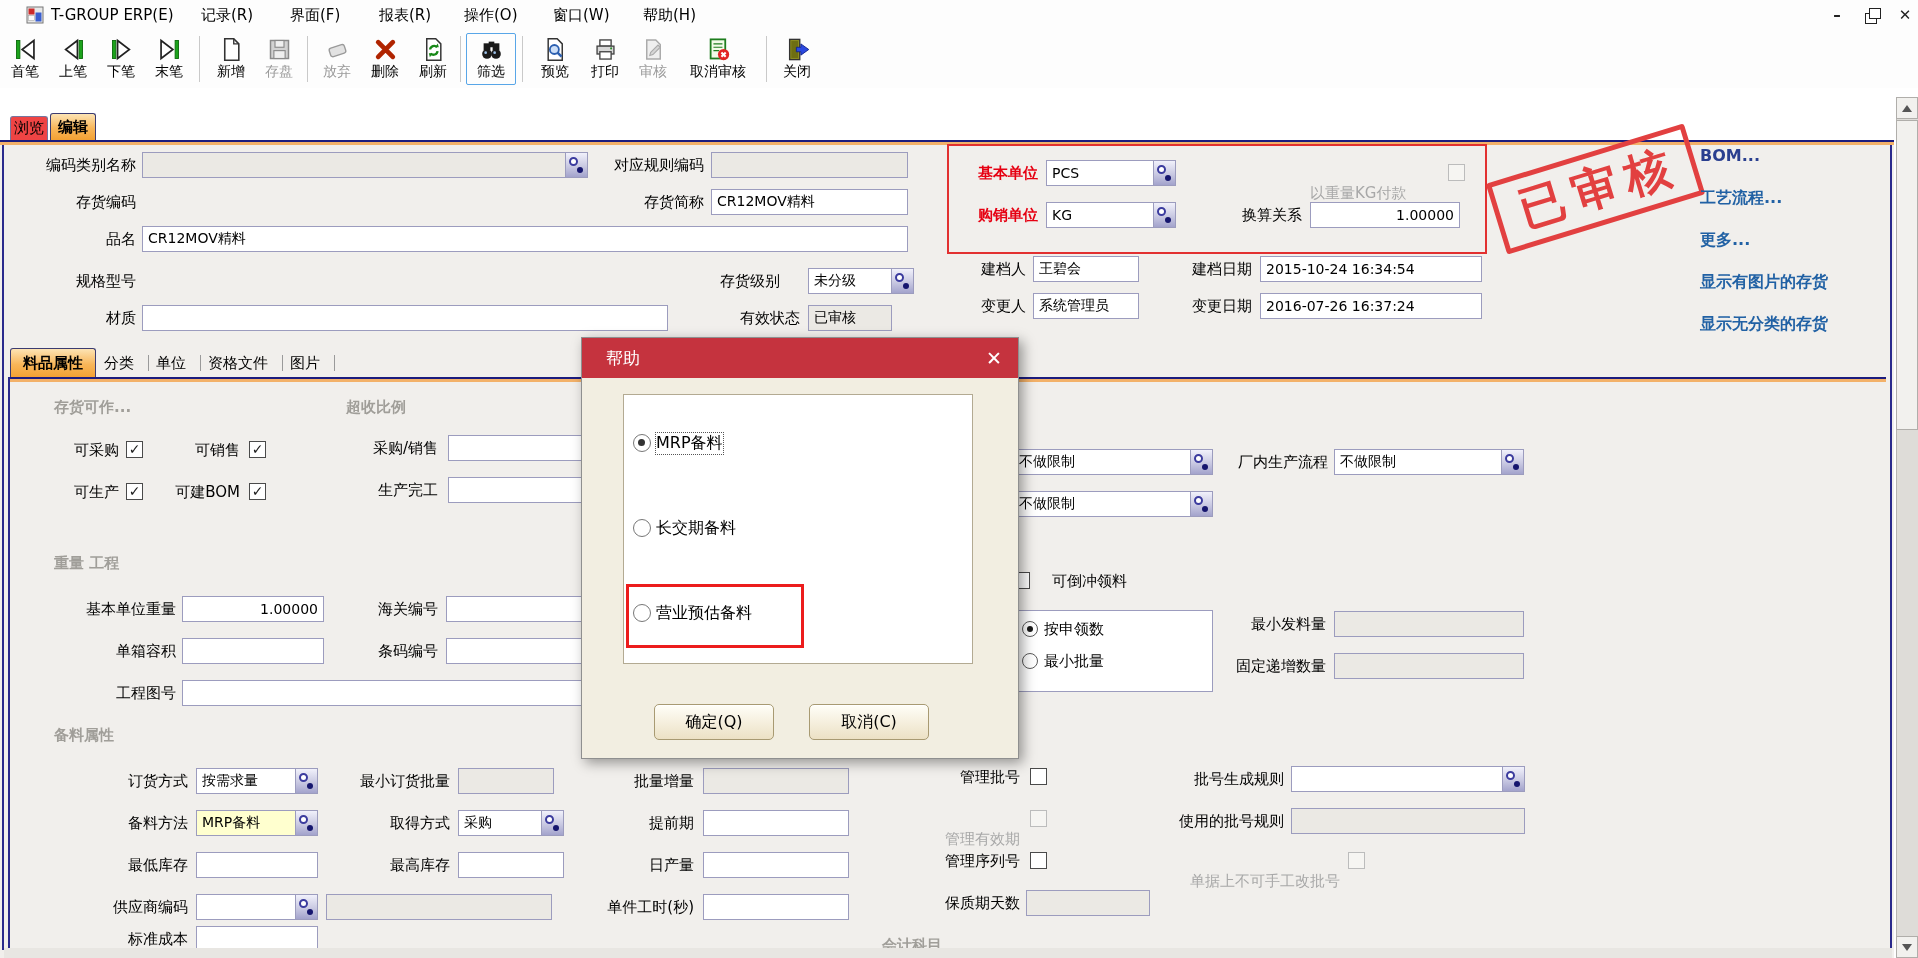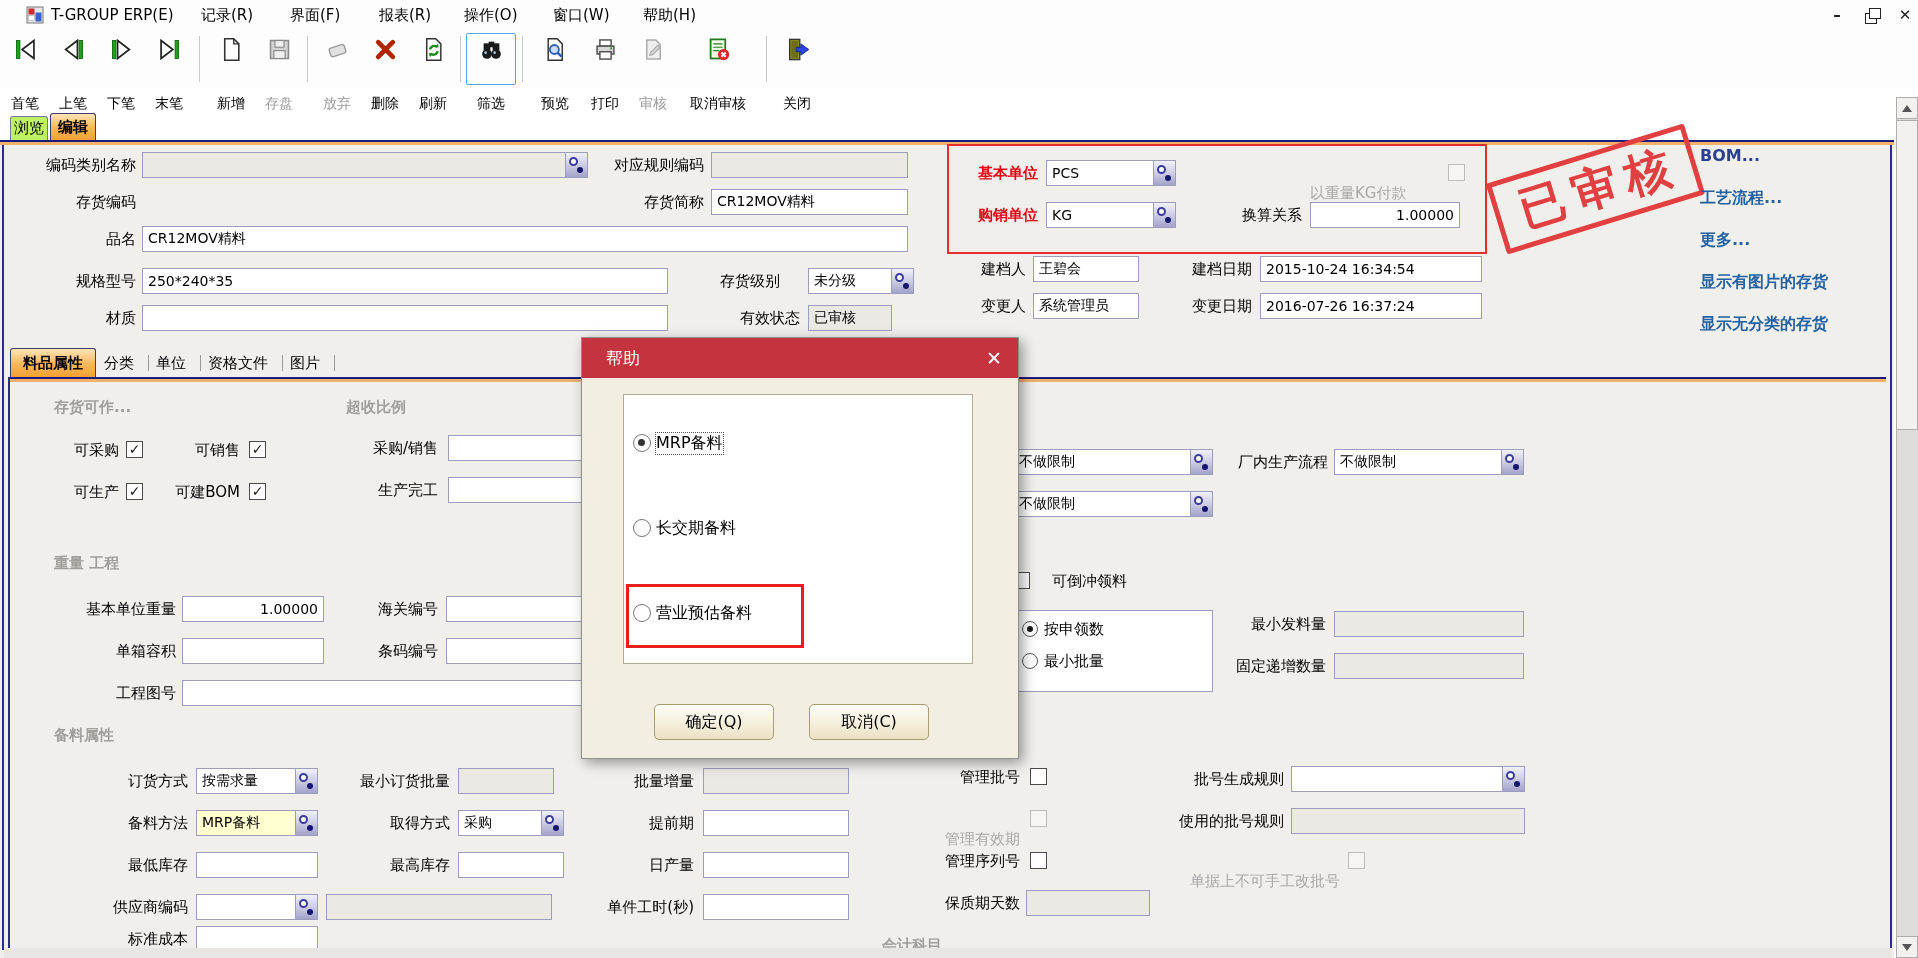--- a/index.html
+++ b/index.html
@@ -7,27 +7,27 @@
           font-family:"DejaVu Sans","Liberation Sans",sans-serif;color:#000;}
   
   .menubar{position:absolute;left:0;top:0;width:1918px;height:30px;background:#fdfdfd;}
   .menu-item{position:absolute;top:5px;height:20px;line-height:20px;font-size:15px;white-space:nowrap;cursor:default;}
   .appicon{position:absolute;left:26px;top:6px;width:18px;height:18px;}
   .winctl{position:absolute;top:4px;width:26px;height:22px;text-align:center;line-height:22px;font-size:15px;font-weight:bold;color:#222;}
   .ico-restore{position:absolute;top:9px;width:10px;height:9px;border:1.6px solid #222;background:#fff;}
   .ico-restore::before{content:"";position:absolute;left:3px;top:-6px;width:10px;height:9px;border:1.6px solid #222;background:#fff;}
   
   .toolbar{position:absolute;left:0;top:30px;width:1918px;height:58px;background:#fdfdfd;}
-  .toolbtn{position:absolute;top:3px;height:52px;display:flex;flex-direction:column;align-items:center;justify-content:flex-start;font-size:14px;line-height:17px;cursor:default;box-sizing:border-box;padding-top:3px;gap:32px;}
+  .toolbtn{position:absolute;top:3px;height:52px;display:flex;flex-direction:column;align-items:center;justify-content:flex-start;font-size:14px;line-height:17px;cursor:default;box-sizing:border-box;padding-top:3px;}
   .toolbtn svg{width:27px;height:27px;flex:0 0 27px;}
   .toolbtn.disabled{color:#9b9b9b;}
   .toolbtn.selected{border:1px solid #58a6e8;border-radius:2px;padding-top:2px;}
   .tsep{position:absolute;top:6px;height:46px;width:1px;background:#c9c9c9;}
   
-  .tab{position:absolute;box-sizing:border-box;background:#bef264;border:1px solid #76769e;border-bottom:none;border-radius:3px 3px 0 0;text-align:center;font-size:15px;cursor:default;}
+  .tab{position:absolute;box-sizing:border-box;background:#ef4444;border:1px solid #76769e;border-bottom:none;border-radius:3px 3px 0 0;text-align:center;font-size:15px;cursor:default;}
   .tab.active{background:linear-gradient(180deg,#fde4b4 0%,#f8b659 55%,#f3a133 100%);font-weight:bold;border-color:#3c3c70;}
   .navyline{position:absolute;background:#1c1c7e;height:2px;}
   .tanline{position:absolute;background:#f3b169;height:3px;}
   .panel{position:absolute;background:#f1efec;}
   .vnavy{position:absolute;width:2px;background:#2a2a8c;}
   
   .lbl{position:absolute;height:26px;line-height:26px;font-size:15px;text-align:right;white-space:nowrap;}
   .lbl.left{text-align:left;}
   .lbl.dis{color:#a8a8a8;margin-top:20px;}
   .lbl.red{color:#e60012;font-weight:bold;}
@@ -248,23 +248,20 @@
   <div class="fld" style="left:711px;top:189px;width:197px;">
       <span class="val">CR12MOV精料</span>
     </div>
 
   <div class="lbl" style="left:16px;top:226px;width:120px;">品名</div>
   <div class="fld" style="left:142px;top:226px;width:766px;">
       <span class="val">CR12MOV精料</span>
     </div>
 
   <div class="lbl" style="left:16px;top:268px;width:120px;">规格型号</div>
-  <div class="fld" style="left:142px;top:268px;width:526px;">
-      <span class="val">250*240*35</span>
-    </div>
   <div class="lbl" style="left:700px;top:268px;width:100px;text-align:center;">存货级别</div>
   <div class="fld haslk" style="left:808px;top:268px;width:106px;">
       <span class="val">未分级</span>
       <span class="lk"></span>
     </div>
 
   <div class="lbl" style="left:16px;top:305px;width:120px;">材质</div>
   <div class="fld" style="left:142px;top:305px;width:526px;">
       <span class="val"></span>
     </div>

